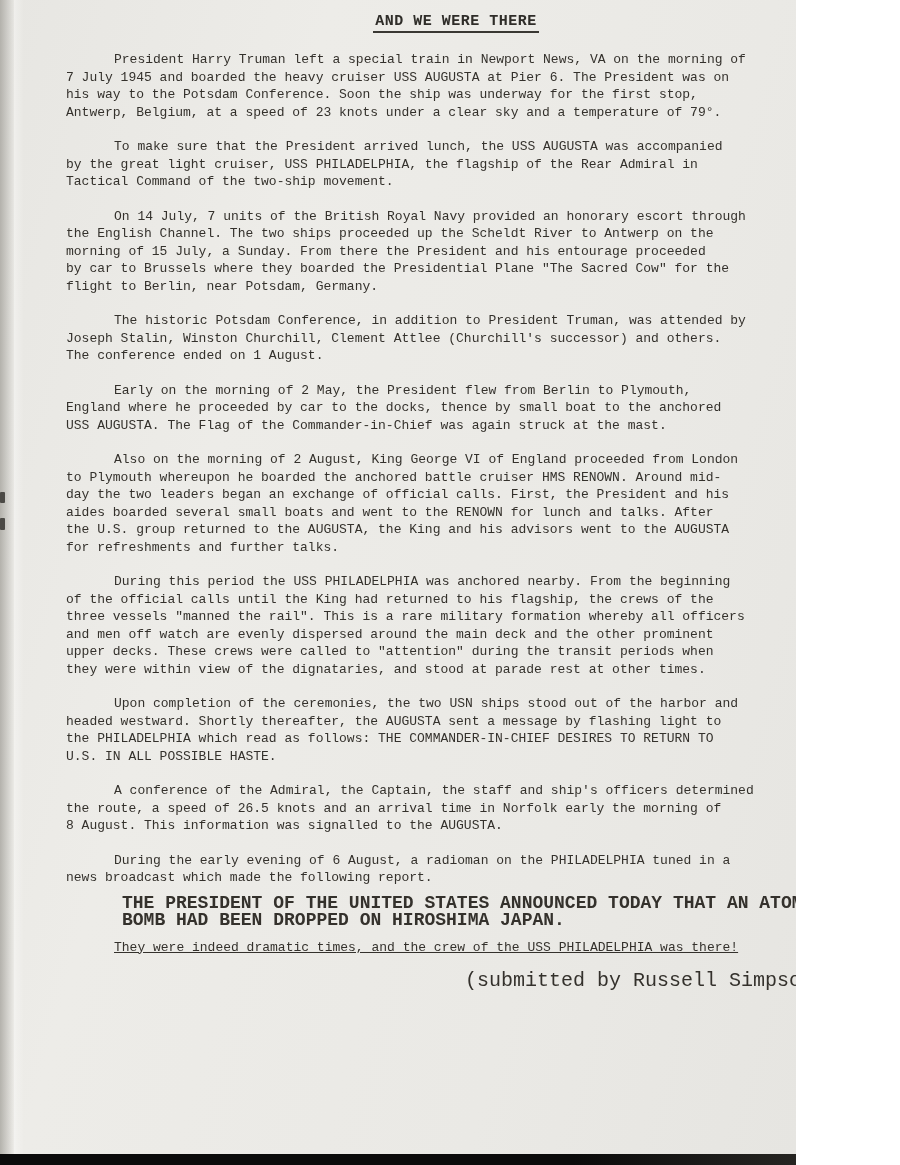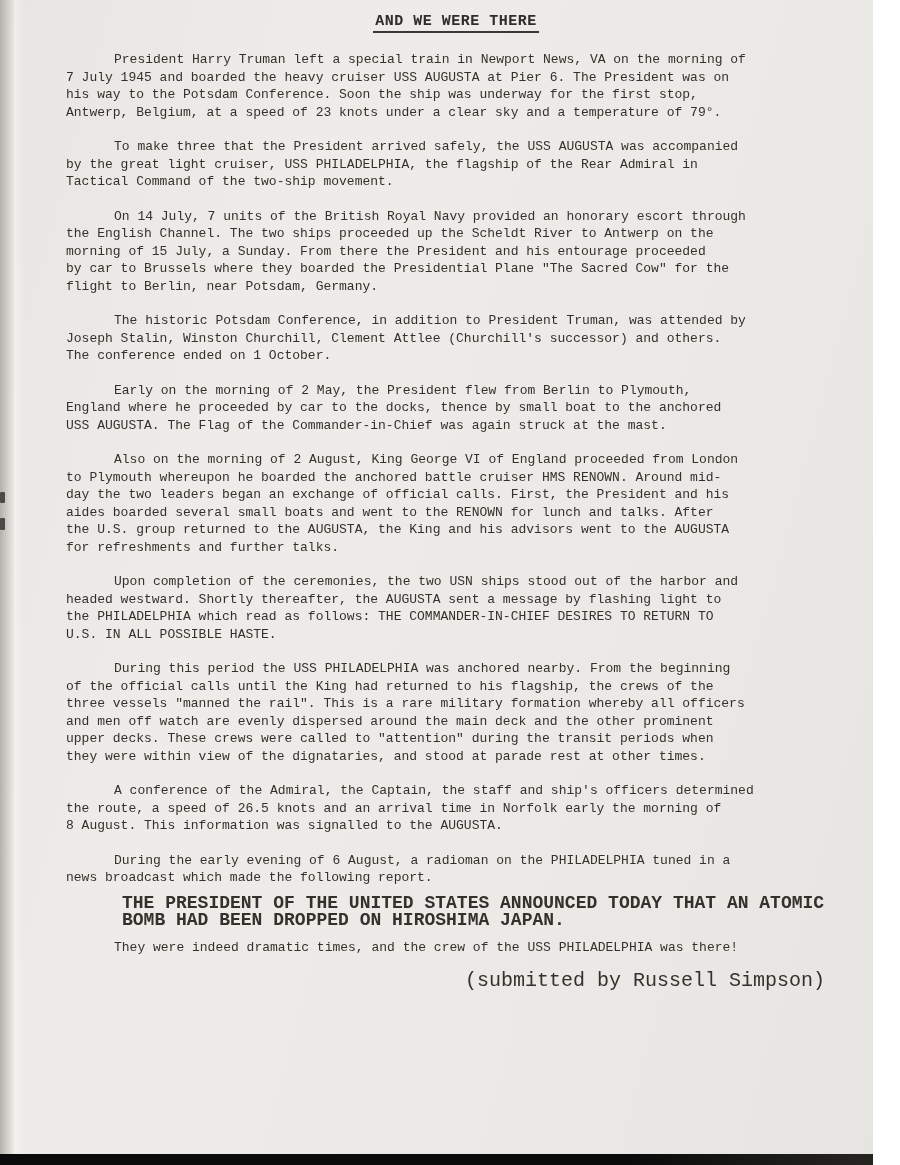--- a/index.html
+++ b/index.html
@@ -1,39 +1,39 @@
 <!DOCTYPE html>
 <html><head>
 <meta charset="utf-8">
 <style>
   html,body { margin:0; padding:0; }
   .page {
     position:relative;
-    width:873px; height:1165px;
+    width:796px; height:1165px;
     background:linear-gradient(105deg,#e7e6e2 0%, #edecE8 30%, #eae9e5 70%, #e6e5e1 100%);
     overflow:hidden;
     font-family:"Liberation Mono","DejaVu Sans Mono",monospace;
     color:#34312c;
   }
   .content { position:absolute; top:12px; left:66px; width:804px; }
   .title-row { text-align:center; transform:translateX(-12px); margin:0 0 21px 0; }
   .title-row span {
     font-size:15px; font-weight:bold; letter-spacing:.5px;
     border-bottom:2px solid #3a3833; padding:0 2px 1px 2px;
     color:#2f2d29;
   }
   p.doc-par {
     margin:0 0 17px 0;
     font-size:13px; line-height:17.5px;
     white-space:pre-line;
     text-indent:48px;
   }
   p.no-indent { text-indent:0; }
   p.before-quote { margin-bottom:6px; }
-  p.last-par { margin-bottom:16px; }
+  p.last-par { margin-bottom:16px;text-decoration:underline; }
   .quote-block {
     margin:8px 0 9px 56px;
     font-size:18px; line-height:17.5px;
     white-space:pre-line;
     font-weight:bold;
   }
   .attribution {
     margin:7px 0 0 399px;
     font-size:20px; line-height:17.5px;
   }
@@ -65,50 +65,50 @@
 
   <div class="content">
     <div class="title-row">
       <span>AND WE WERE THERE</span>
     </div>
 
     <p class="doc-par">President Harry Truman left a special train in Newport News, VA on the morning of
 7 July 1945 and boarded the heavy cruiser USS AUGUSTA at Pier 6.  The President was on
 his way to the Potsdam Conference.  Soon the ship was underway for the first stop,
 Antwerp, Belgium, at a speed of 23 knots under a clear sky and a temperature of 79°.</p>
-    <p class="doc-par">To make three that the President arrived safely, the USS AUGUSTA was accompanied
+    <p class="doc-par">To make sure that the President arrived lunch, the USS AUGUSTA was accompanied
 by the great light cruiser, USS PHILADELPHIA, the flagship of the Rear Admiral in
 Tactical Command of the two-ship movement.</p>
     <p class="doc-par">On 14 July, 7 units of the British Royal Navy provided an honorary escort through
 the English Channel.  The two ships proceeded up the Scheldt River to Antwerp on the
 morning of 15 July, a Sunday.  From there the President and his entourage proceeded
 by car to Brussels where they boarded the Presidential Plane "The Sacred Cow" for the
 flight to Berlin, near Potsdam, Germany.</p>
     <p class="doc-par">The historic Potsdam Conference, in addition to President Truman, was attended by
 Joseph Stalin, Winston Churchill, Clement Attlee (Churchill's successor) and others.
-The conference ended on 1 October.</p>
+The conference ended on 1 August.</p>
     <p class="doc-par">Early on the morning of 2 May, the President flew from Berlin to Plymouth,
 England where he proceeded by car to the docks, thence by small boat to the anchored
 USS AUGUSTA.  The Flag of the Commander-in-Chief was again struck at the mast.</p>
     <p class="doc-par">Also on the morning of 2 August, King George VI of England proceeded from London
 to Plymouth whereupon he boarded the anchored battle cruiser HMS RENOWN.  Around mid-
 day the two leaders began an exchange of official calls.  First, the President and his
 aides boarded several small boats and went to the RENOWN for lunch and talks.  After
 the U.S. group returned to the AUGUSTA, the King and his advisors went to the AUGUSTA
 for refreshments and further talks.</p>
-    <p class="doc-par">Upon completion of the ceremonies, the two USN ships stood out of the harbor and
-headed westward.  Shortly thereafter, the AUGUSTA sent a message by flashing light to
-the PHILADELPHIA which read as follows:  THE COMMANDER-IN-CHIEF DESIRES TO RETURN TO
-U.S. IN ALL POSSIBLE HASTE.</p>
     <p class="doc-par">During this period the USS PHILADELPHIA was anchored nearby.  From the beginning
 of the official calls until the King had returned to his flagship, the crews of the
 three vessels "manned the rail".  This is a rare military formation whereby all officers
 and men off watch are evenly dispersed around the main deck and the other prominent
 upper decks.  These crews were called to "attention" during the transit periods when
 they were within view of the dignataries, and stood at parade rest at other times.</p>
+    <p class="doc-par">Upon completion of the ceremonies, the two USN ships stood out of the harbor and
+headed westward.  Shortly thereafter, the AUGUSTA sent a message by flashing light to
+the PHILADELPHIA which read as follows:  THE COMMANDER-IN-CHIEF DESIRES TO RETURN TO
+U.S. IN ALL POSSIBLE HASTE.</p>
     <p class="doc-par">A conference of the Admiral, the Captain, the staff and ship's officers determined
 the route, a speed of 26.5 knots and an arrival time in Norfolk early the morning of
 8 August.  This information was signalled to the AUGUSTA.</p>
     <p class="doc-par before-quote">During the early evening of 6 August, a radioman on the PHILADELPHIA tuned in a
 news broadcast which made the following report.</p>
 
     <div class="quote-block">THE PRESIDENT OF THE UNITED STATES ANNOUNCED TODAY THAT AN ATOMIC
 BOMB HAD BEEN DROPPED ON HIROSHIMA JAPAN.</div>
 
     <p class="doc-par last-par">They were indeed dramatic times, and the crew of the USS PHILADELPHIA was there!</p>

